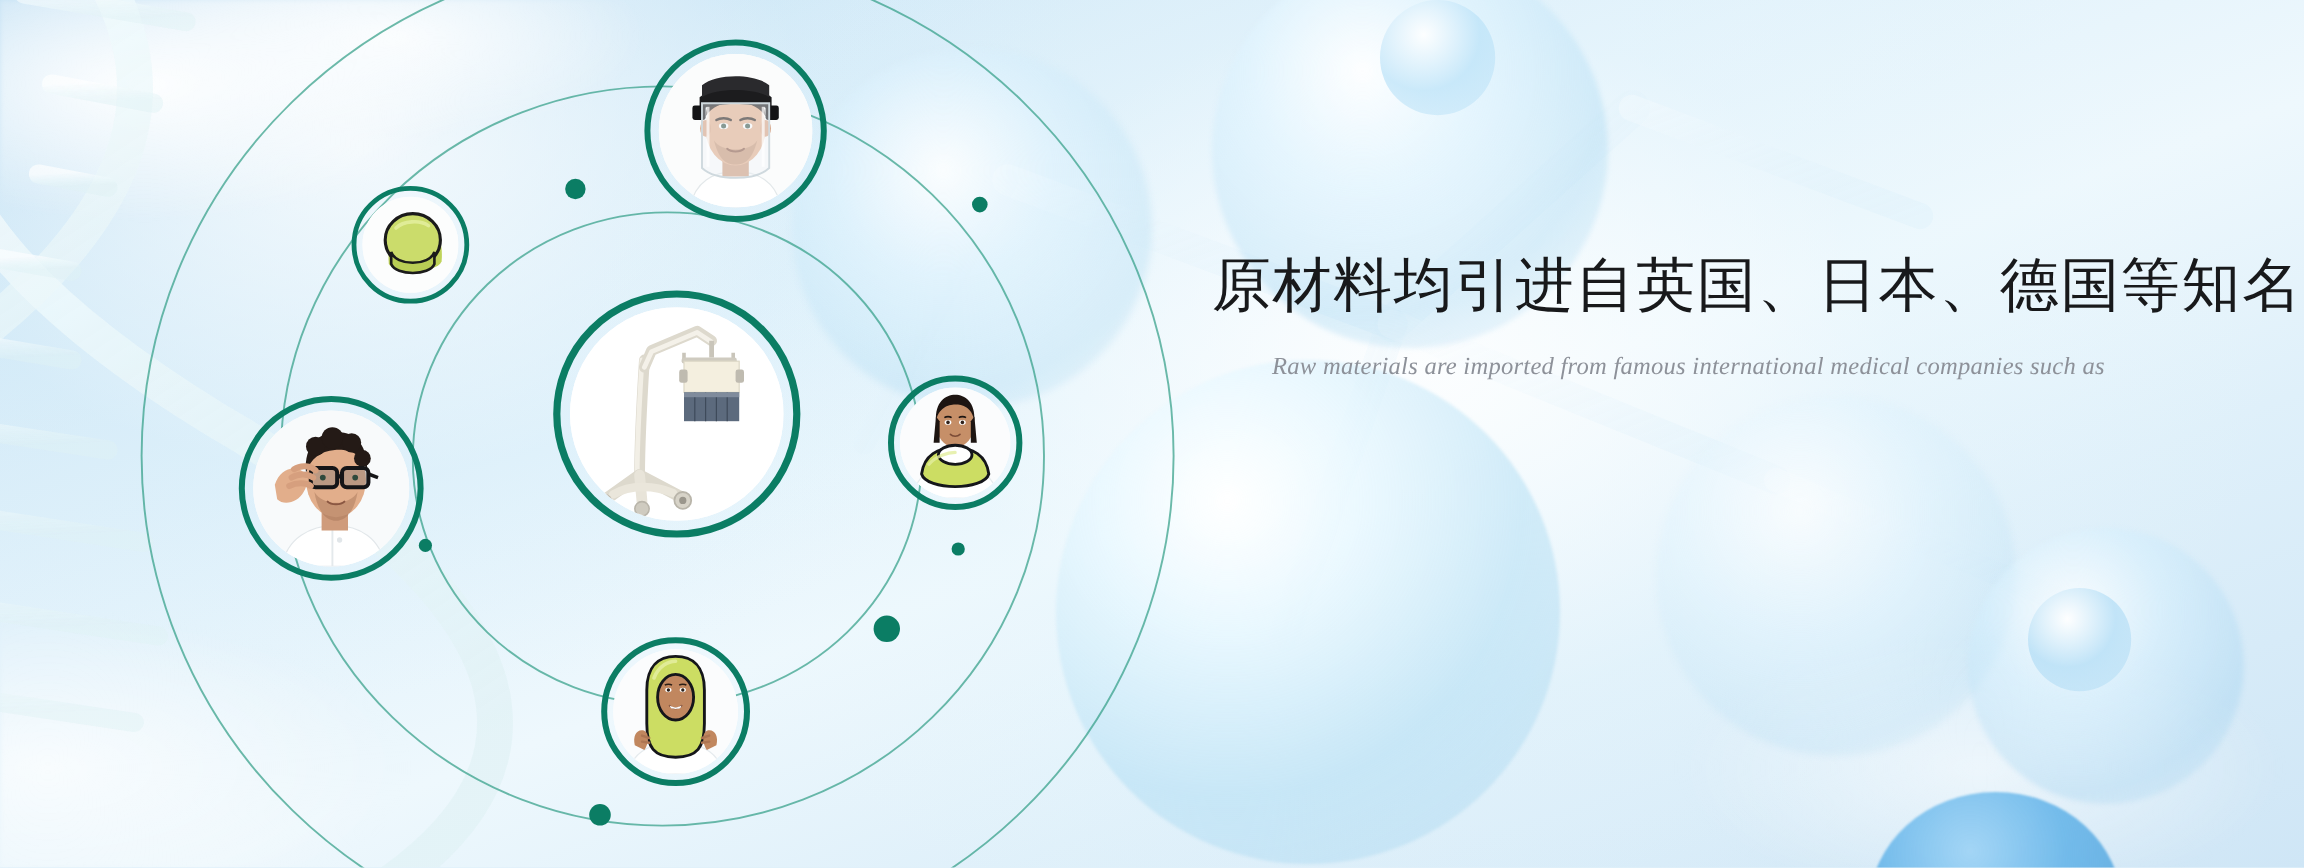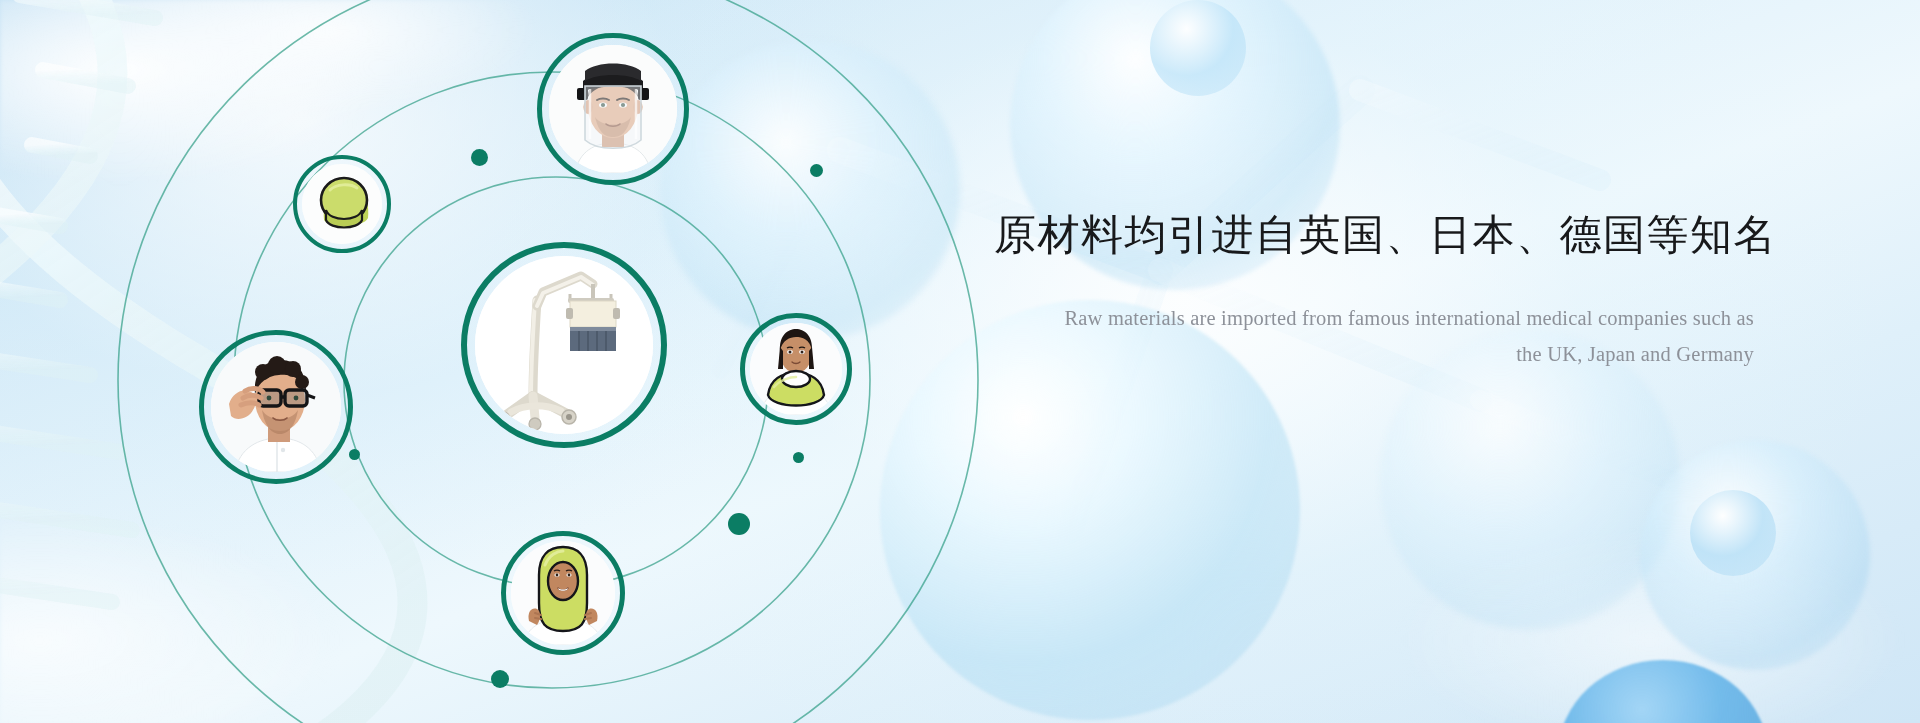--- a/index.html
+++ b/index.html
@@ -89,31 +89,33 @@
 
   
   .dot{position:absolute;border-radius:50%;background:#0b7d64;}
 
   
   .copy{
     position:absolute;right:166px;top:208px;width:760px;text-align:right;
   }
   .headline{
     color:#18191b;
-    font-size:42px;line-height:60px;letter-spacing:1.5px;
+    font-size:49px;line-height:60px;letter-spacing:1.5px;
     font-weight:400;white-space:nowrap;
-    font-family:Liberation Mono, monospace;
+    font-family:Liberation Sans, sans-serif;
+    margin-left:16px;
   }
   .headline .l2{display:block;}
   .subcopy{
-    margin-top:32px;
+    margin-top:20px;
     color:#8d9199;
     font-family:"Liberation Serif","DejaVu Serif",serif;
     font-size:20.5px;line-height:36px;letter-spacing:.2px;
     font-weight:400;
+    font-style:italic;
   }
   .subcopy .s2{display:block;}
 </style>
 </head>
 <body>
 
 <div id="stage">
 
   <div class="bg-base"></div>
   <div class="bg-clouds"></div>
@@ -387,17 +389,16 @@
       <path d="M80,72 L74,74 M80,77 L74,78" stroke="#ad7552" stroke-width="2" stroke-linecap="round"></path>
     </svg>
   </div>
 
   <div class="copy">
     <div class="headline">
       <span class="l1">原材料均引进自英国、日本、德国等知名</span>
     </div>
     <div class="subcopy">
       <span class="s1">Raw materials are imported from famous international medical companies such as</span>
-      <span class="s2">the UK, Japan and Germany</span>
     </div>
   </div>
 
 </div>
 
 </body></html>

